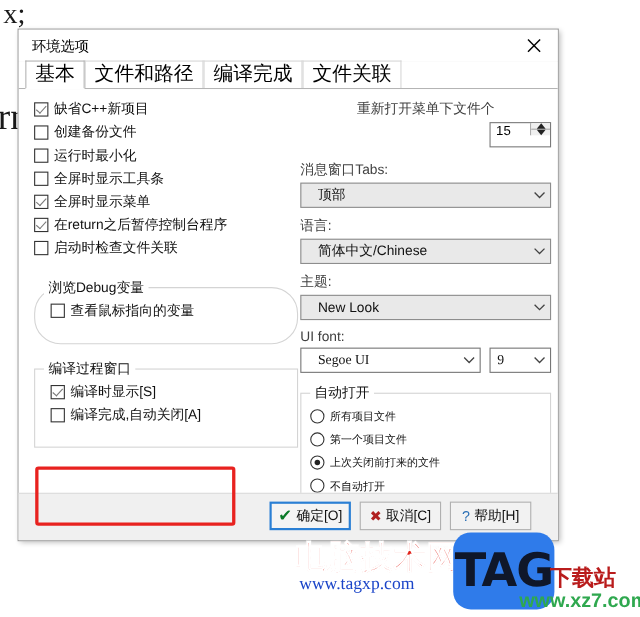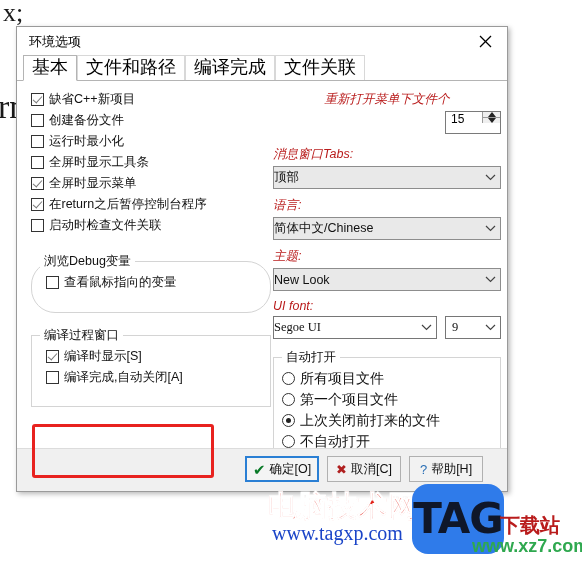--- a/index.html
+++ b/index.html
@@ -142,21 +142,21 @@
     position: absolute;
     top: -9px; left: 8px;
     background: #ffffff;
     padding: 0 4px;
     font-size: 12.5px;
     color: #111;
     white-space: nowrap;
   }
 
   
-  .r-label { font-size: 12.5px; color: #b91c1c; margin: 0 0 3px 0; white-space: nowrap; font-style: italic; }
+  .r-label { font-size: 12.5px; color: #404040; margin: 0 0 3px 0; white-space: nowrap; }
   .r-label.center { text-align: center; }
 
   .spin-wrap {
     width: 56px; height: 23px;
     margin-left: auto;
     border: 1px solid #7a7a7a;
     background: #fff;
     box-sizing: border-box;
     display: flex;
     align-items: flex-start;
@@ -171,21 +171,21 @@
   .spin-btn i { display:block; width:0;height:0;border-left:4px solid transparent;border-right:4px solid transparent;}
   .spin-btn.up i { border-bottom: 5px solid #222; }
   .spin-btn.down i { border-top: 5px solid #222; }
 
   .combo {
     height: 23px;
     border: 1px solid #8d8d8d;
     background: #e9e9e9;
     box-sizing: border-box;
     display: flex; align-items: center;
-    padding: 0 2px 0 0;
+    padding: 0 2px 0 15px;
     font-size: 12.5px;
     color: #111;
     cursor: default;
     margin-bottom: 8px;
   }
   .combo.white { background: #ffffff; border-color: #767676; font-family: Liberation Serif, serif; }
   .combo .cv { flex: 1; white-space: nowrap; overflow: hidden; }
   .combo .chev {
     width: 16px; display:flex; align-items:center; justify-content:center;
   }
@@ -199,21 +199,21 @@
   .radio-row { display: flex; align-items: center; height: 21px; cursor: default; }
   .radio-mark {
     width: 13px; height: 13px; border-radius: 50%;
     border: 1px solid #333; background: #fff;
     margin-right: 5px; flex: none; position: relative; box-sizing: border-box;
   }
   .radio-mark.sel::after {
     content: ""; position: absolute; left: 3px; top: 3px;
     width: 5px; height: 5px; border-radius: 50%; background: #222;
   }
-  .radio-label { font-size: 14px; color: #111; white-space: nowrap; }
+  .radio-label { font-size: 10px; color: #111; white-space: nowrap; }
 
   
   .footer {
     position: absolute;
     left: 0; right: 0; bottom: 0;
     height: 42px;
     background: #f0f0f0;
     border-top: 1px solid #dcdcdc;
   }
   .btn {
@@ -254,21 +254,21 @@
     left: 268px; top: 487px;
     font-size: 29px; font-weight: bold;
     color: #e2231a;
     letter-spacing: 1px;
     font-family: "DejaVu Sans", "Liberation Sans", sans-serif;
     -webkit-text-stroke: 1px #ffffff;
     text-shadow: 0 0 2px #fff;
   }
   .wm-url {
     left: 272px; top: 522px;
-    font-size: 20px;
+    font-size: 16px;
     color: #1a44c8;
     font-family: "Liberation Serif", "DejaVu Serif", serif;
   }
   .wm-tag-box {
     left: 412px; top: 484px;
     width: 92px; height: 70px;
     background: #2f7bea;
     border-radius: 16px;
     display: flex; align-items: center; justify-content: center;
   }

